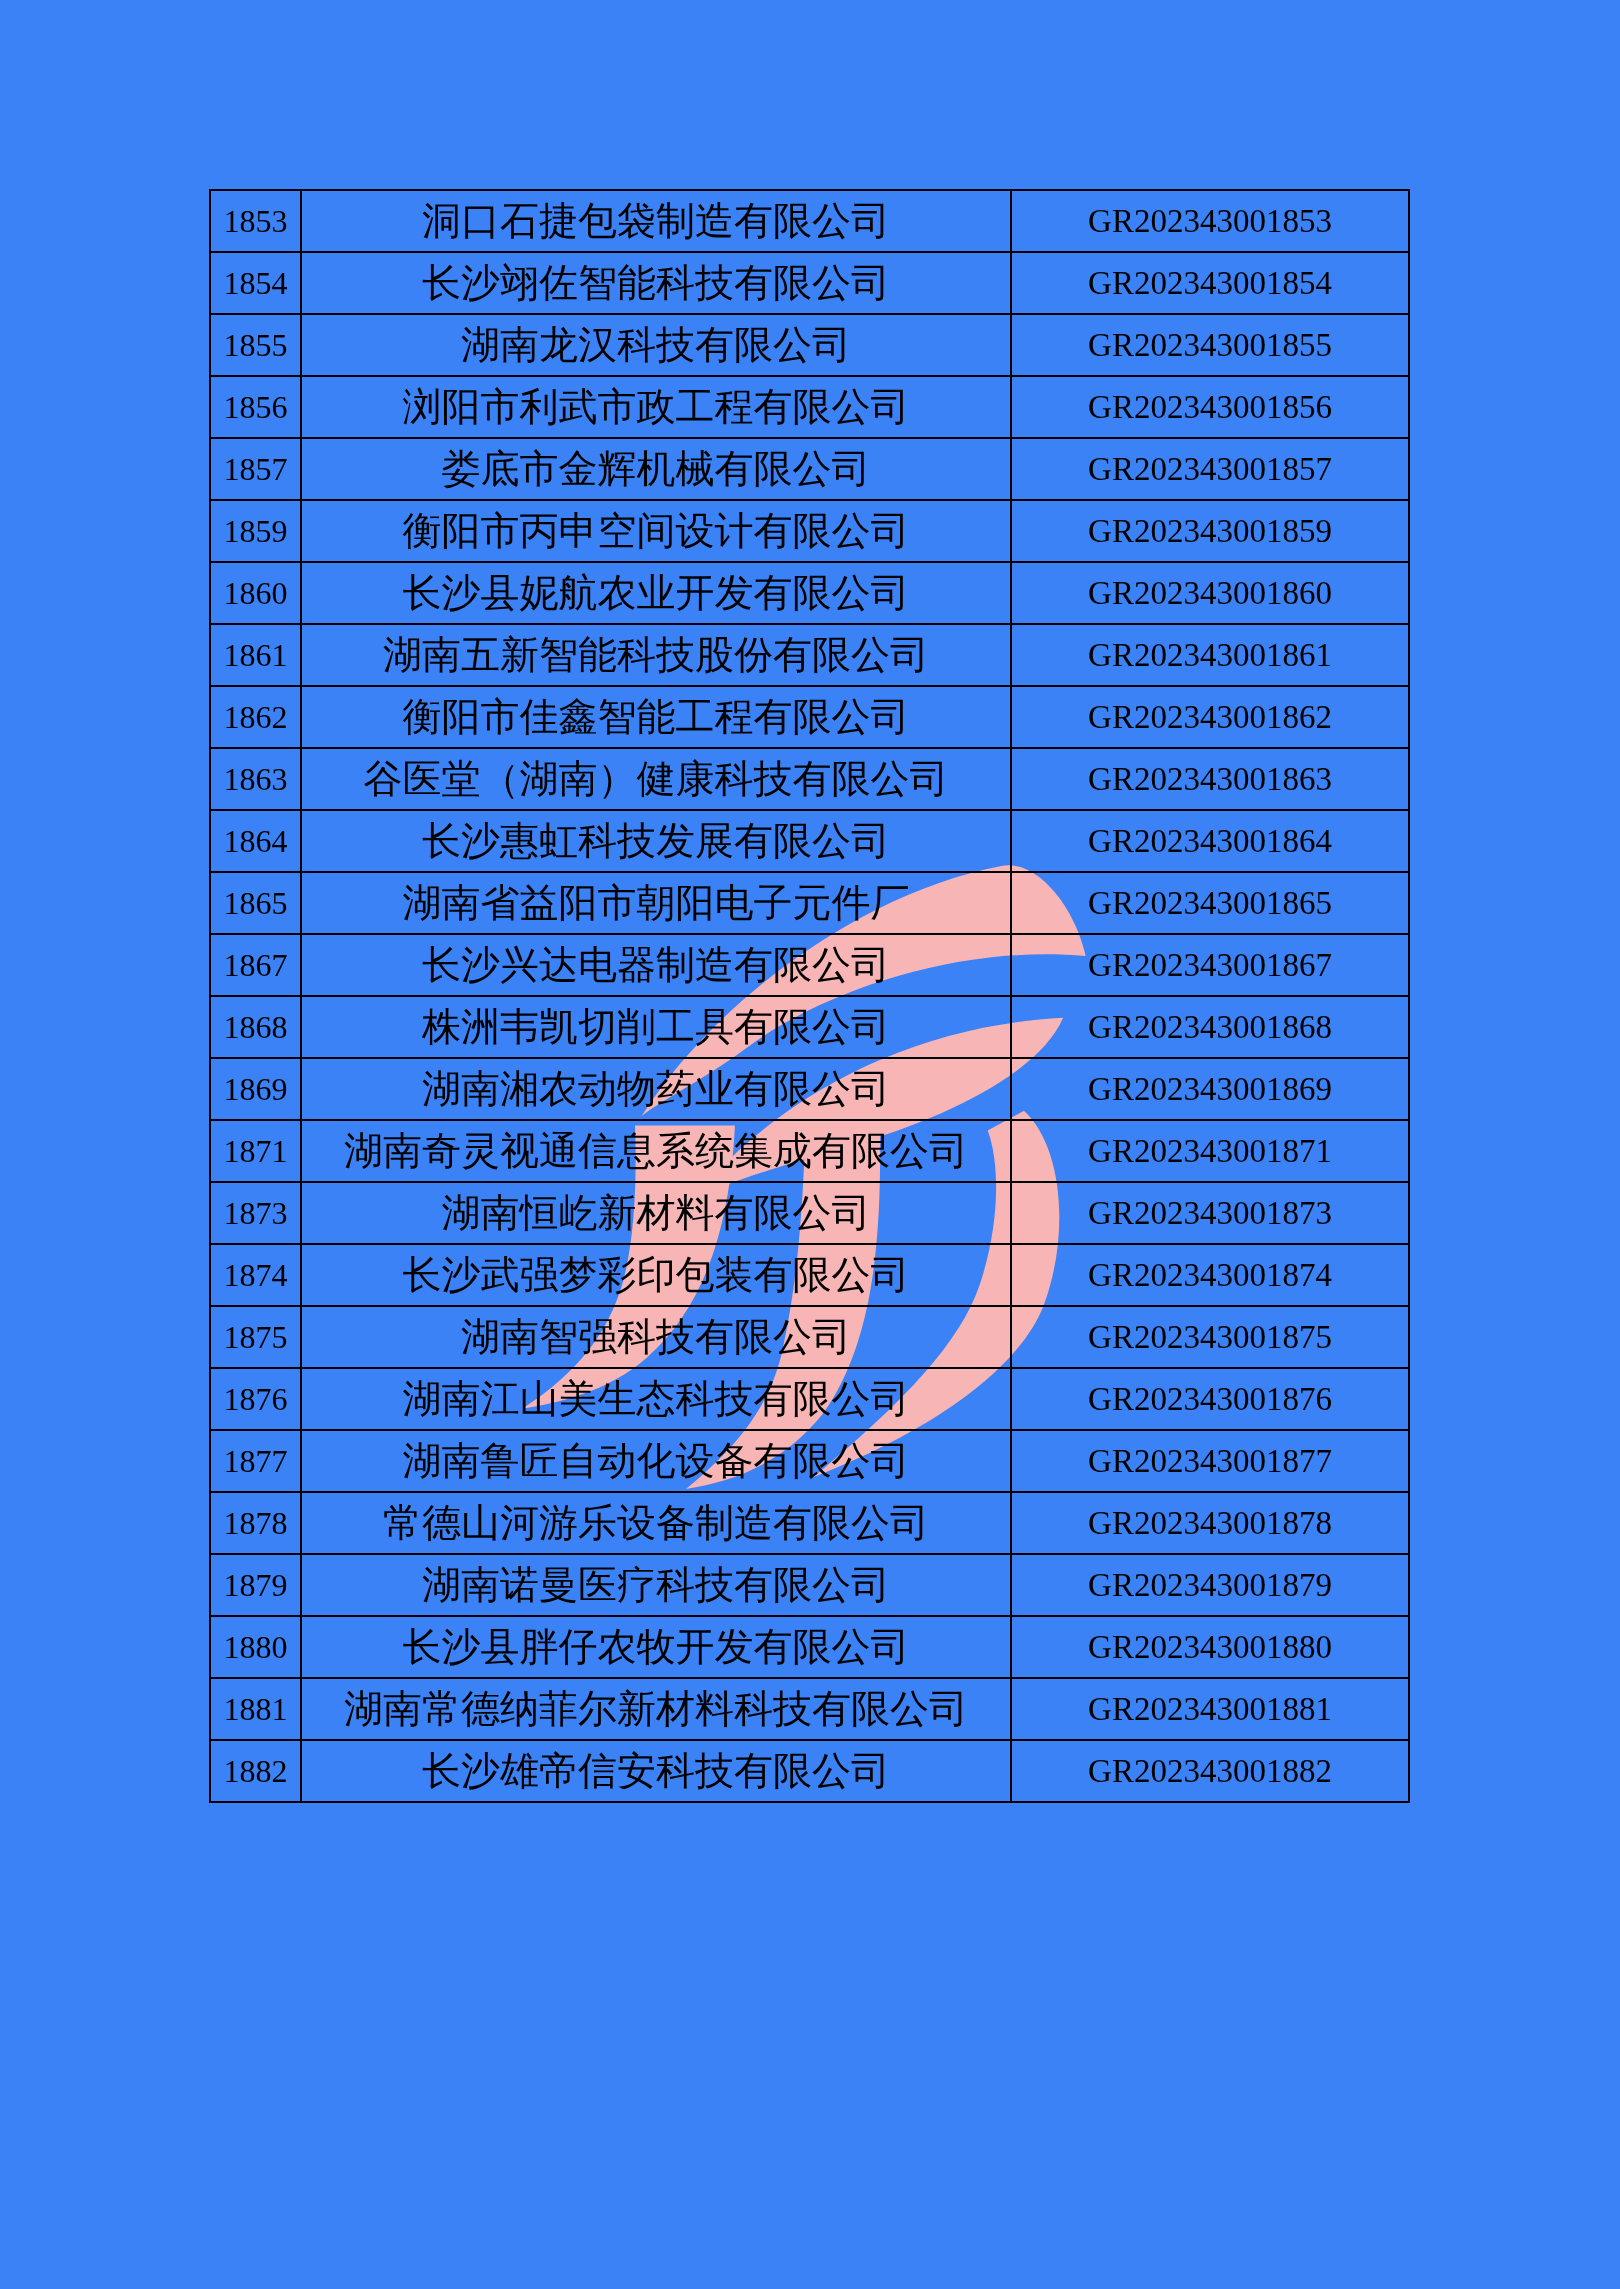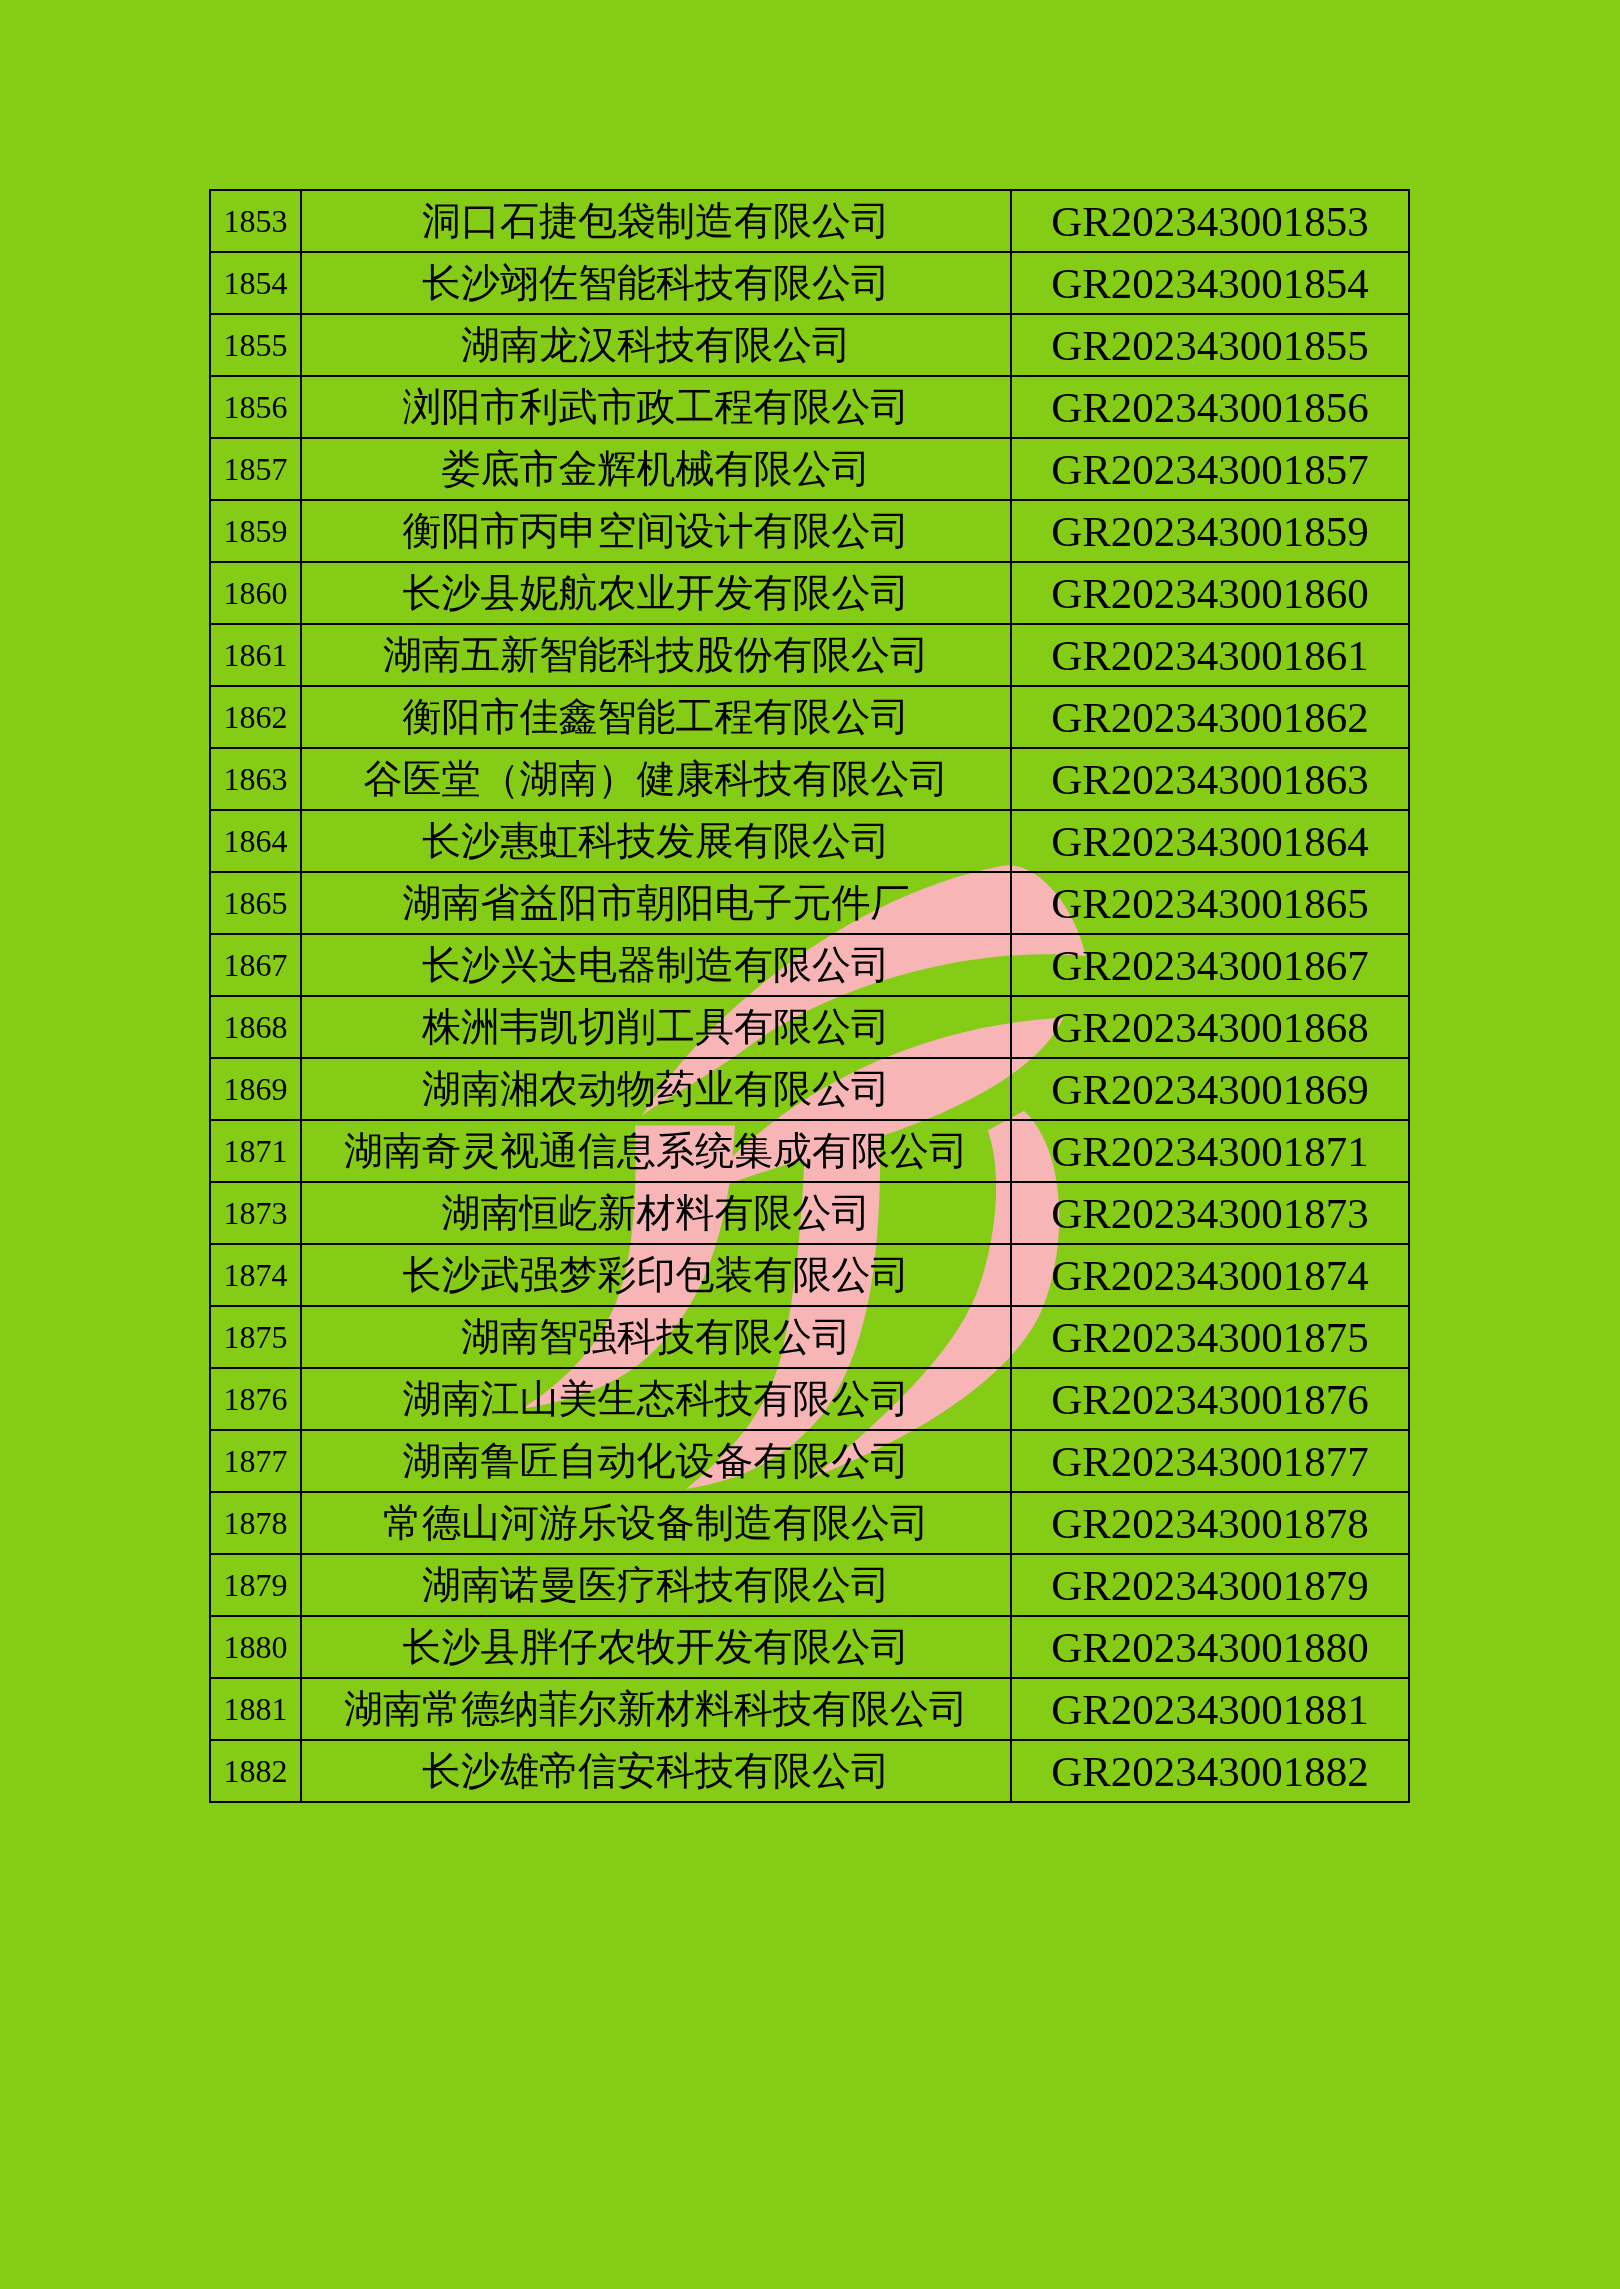--- a/index.html
+++ b/index.html
@@ -4,21 +4,21 @@
 <style>
   html, body {
     margin: 0;
     padding: 0;
     background: #ffffff;
   }
   .page {
     position: relative;
     width: 1620px;
     height: 2290px;
-    background: #84cc16;
+    background: #3b82f6;
     overflow: hidden;
     font-family: "Liberation Serif", "DejaVu Serif", serif;
   }
   .watermark {
     position: absolute;
     left: 490px;
     top: 853px;
     width: 627px;
     height: 647px;
     z-index: 0;
@@ -40,21 +40,21 @@
     text-align: center;
     vertical-align: middle;
     padding: 0;
     color: #000000;
     background: transparent;
     overflow: hidden;
     white-space: nowrap;
   }
   td.cell-no   { font-size: 32px; letter-spacing: 0px; }
   td.cell-name { font-size: 39px; }
-  td.cell-code { font-size: 43px; margin-left: 18px; }
+  td.cell-code { font-size: 33px; margin-left: 18px; }
   col.c-no   { width: 91px; }
   col.c-name { width: 710px; }
   col.c-code { width: 398px; }
 </style>
 </head>
 <body>
 
 <div class="page">
 
   <svg class="watermark" viewBox="0 0 640 660" xmlns="http://www.w3.org/2000/svg">

